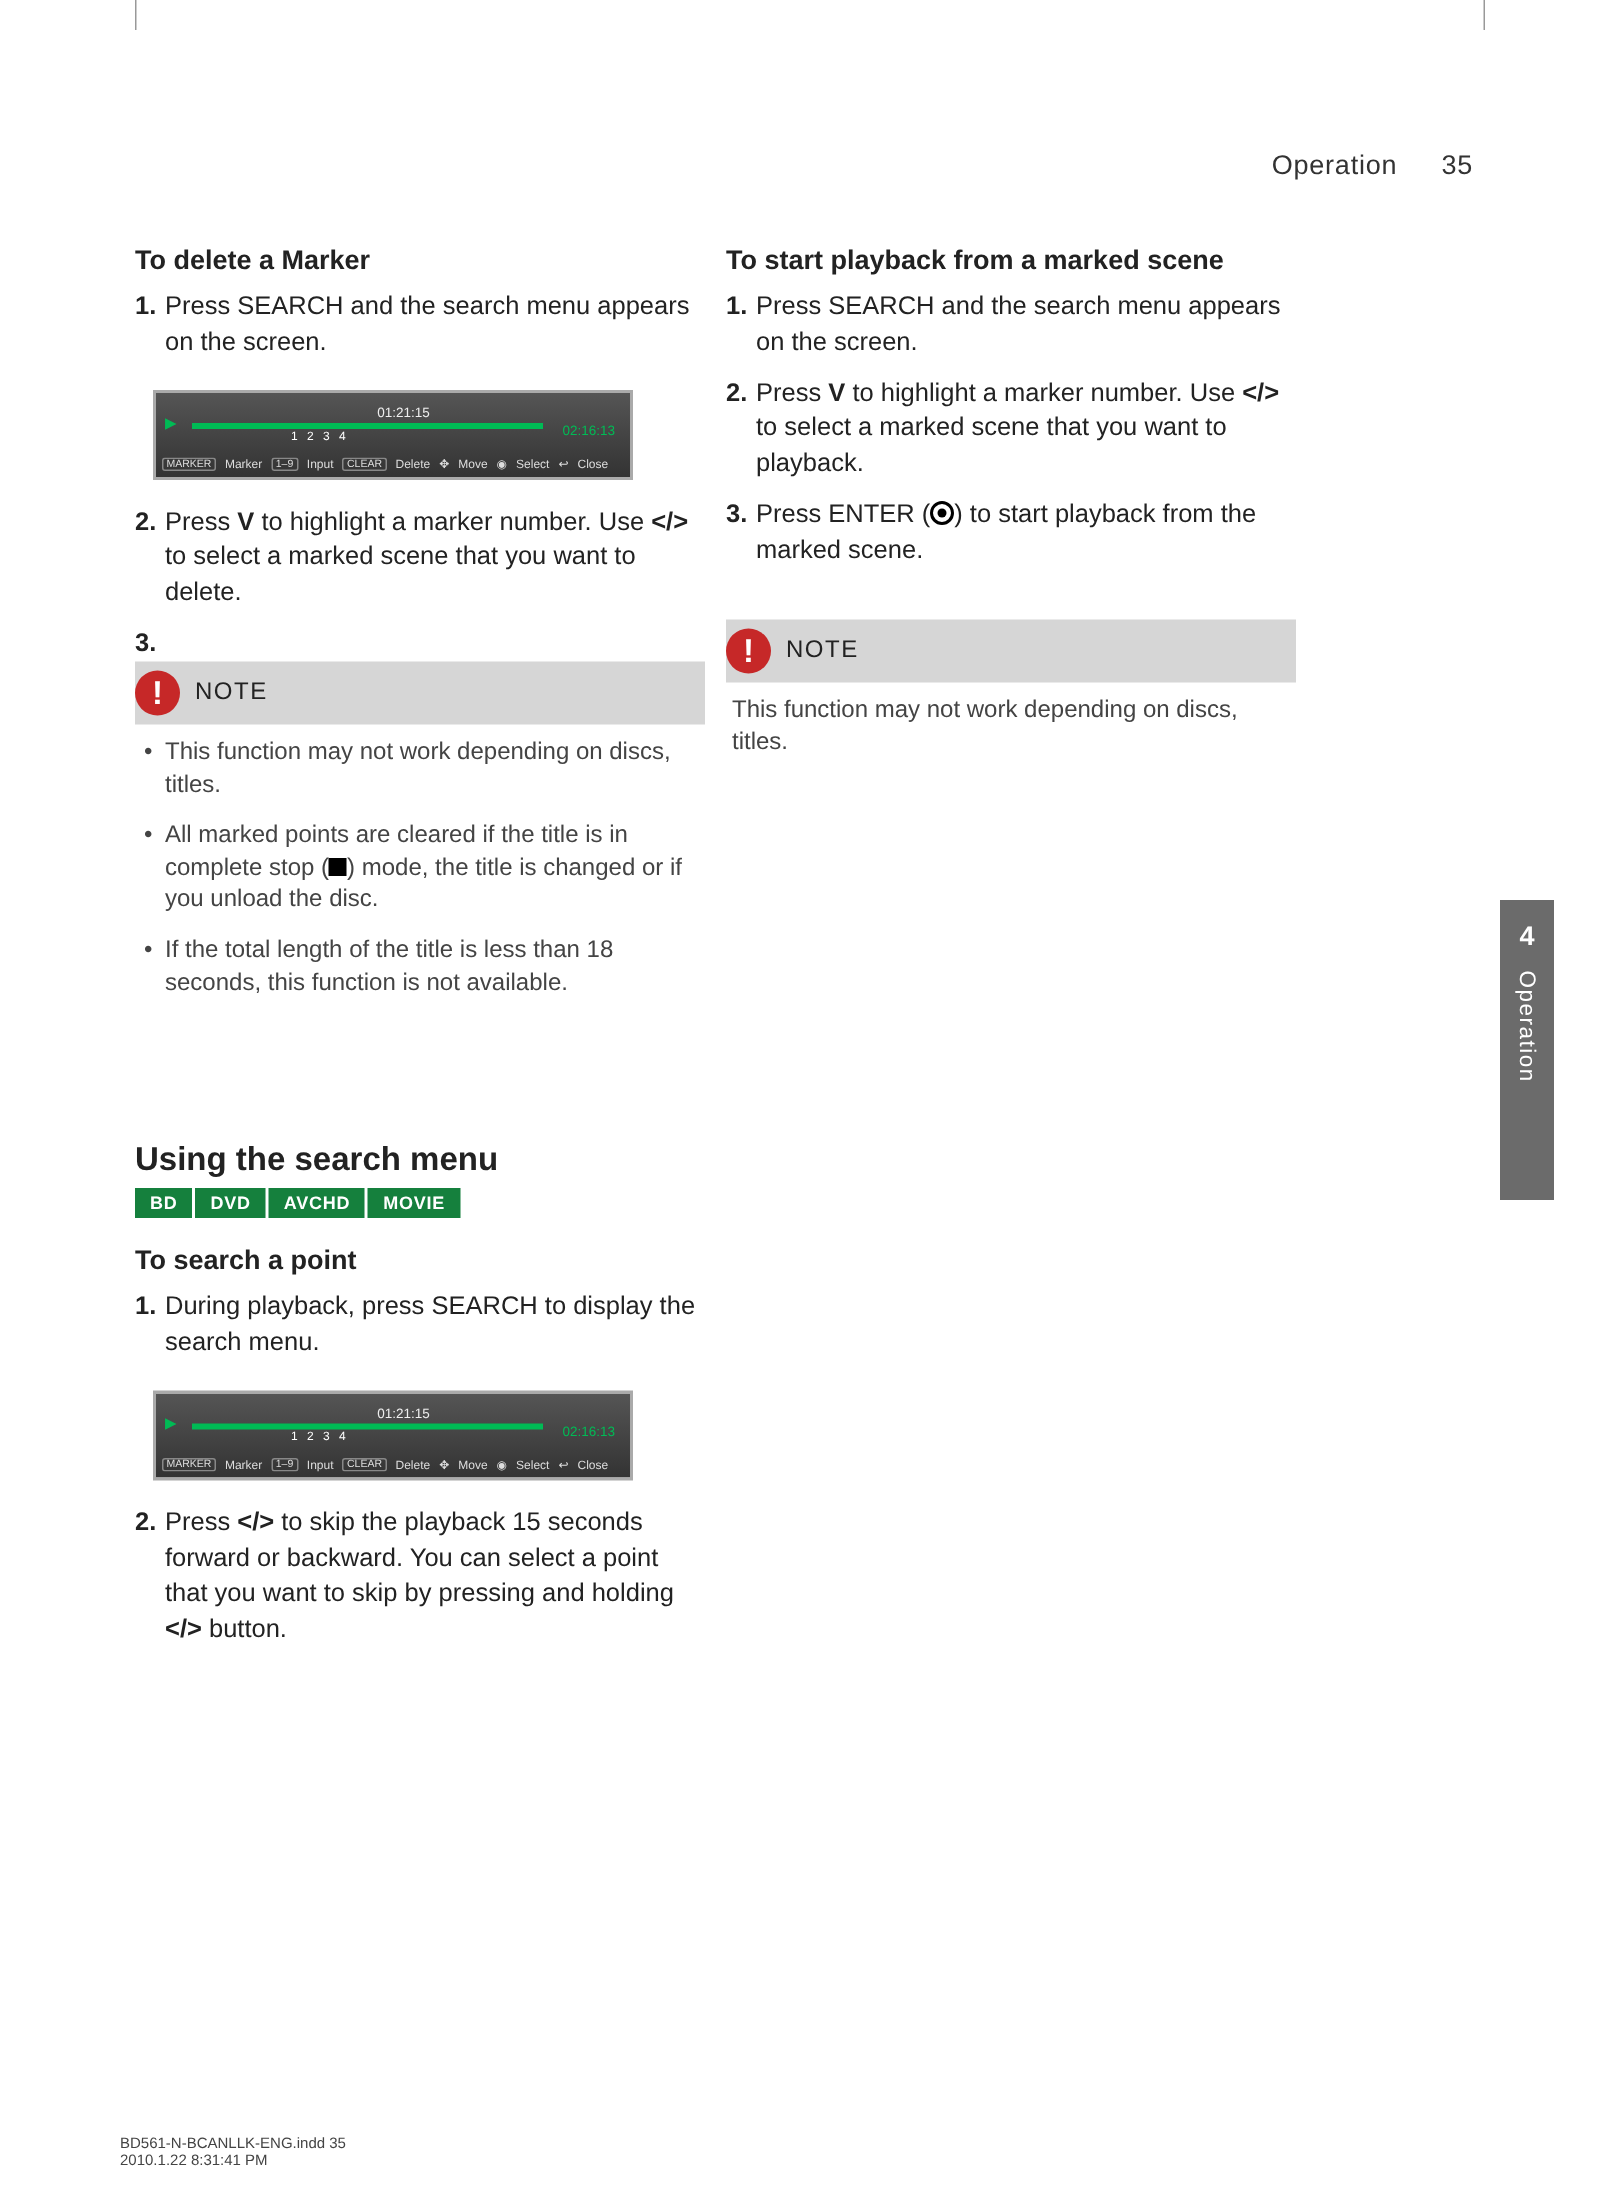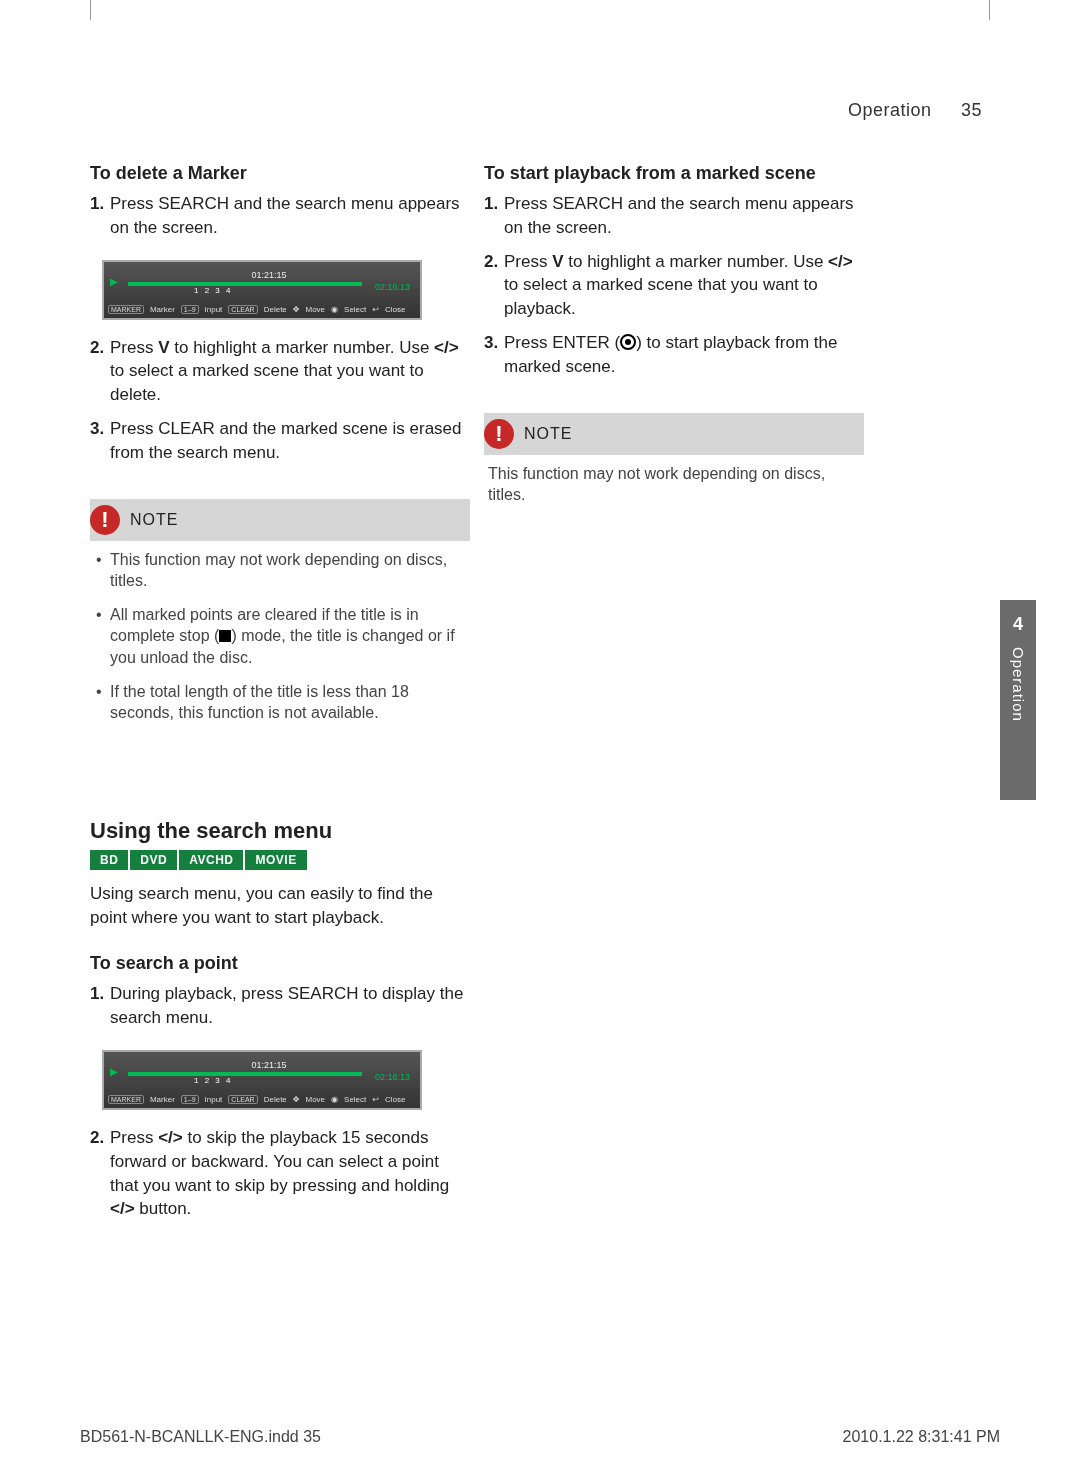--- a/index.html
+++ b/index.html
@@ -195,22 +195,23 @@
     font-size: 15px;
     letter-spacing: 1px;
   }
   .footer {
     position: absolute;
     bottom: 26px;
     left: 80px;
     right: 80px;
     display: flex;
     justify-content: space-between;
-    font-size: 16px;
+    font-size: 10px;
     color: #444;
+    flex-direction: column;
   }
   .sym { font-weight: bold; }
   .enter-circle {
     display: inline-block;
     width: 16px; height: 16px;
     border: 2px solid #000;
     border-radius: 50%;
     vertical-align: -2px;
     position: relative;
   }
@@ -277,21 +278,20 @@
 
       <ol class="steps">
         <li>
           <span class="num">2.</span>
           <span>
             <span>Press </span><span class="sym">V</span><span> to highlight a marker number. Use </span><span class="sym">&lt;/&gt;</span><span> to select a marked scene that you want to delete.</span>
           </span>
         </li>
         <li>
           <span class="num">3.</span>
-          <span>Press CLEAR and the marked scene is erased from the search menu.</span>
         </li>
       </ol>
 
       <div class="notebox">
         <div class="notehead">
           <div class="noteicon">!</div>
           <div class="notetitle">NOTE</div>
         </div>
         <div class="notebody">
           <ul>
@@ -304,21 +304,20 @@
         </div>
       </div>
 
       <div class="section-title">Using the search menu</div>
       <div class="badges">
         <span class="badge">BD</span>
         <span class="badge">DVD</span>
         <span class="badge">AVCHD</span>
         <span class="badge">MOVIE</span>
       </div>
-      <div class="bodytext">Using search menu, you can easily to find the point where you want to start playback.</div>
 
       <div class="subhead">To search a point</div>
       <ol class="steps">
         <li>
           <span class="num">1.</span>
           <span>During playback, press SEARCH to display the search menu.</span>
         </li>
       </ol>
 
       <div class="screenshot">

